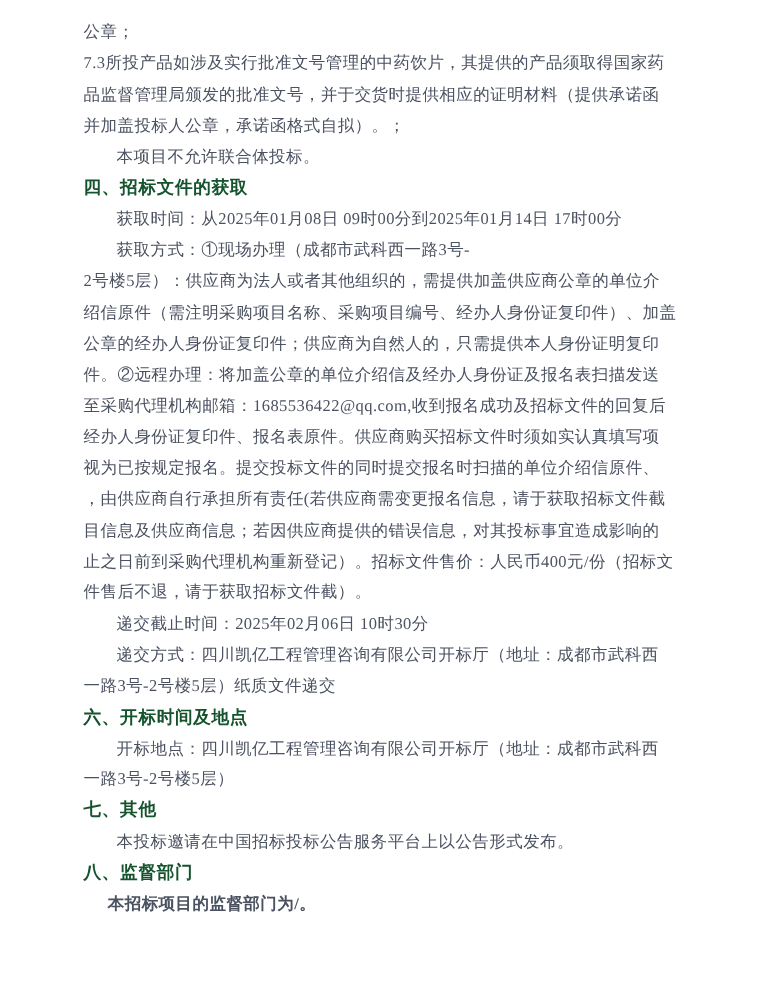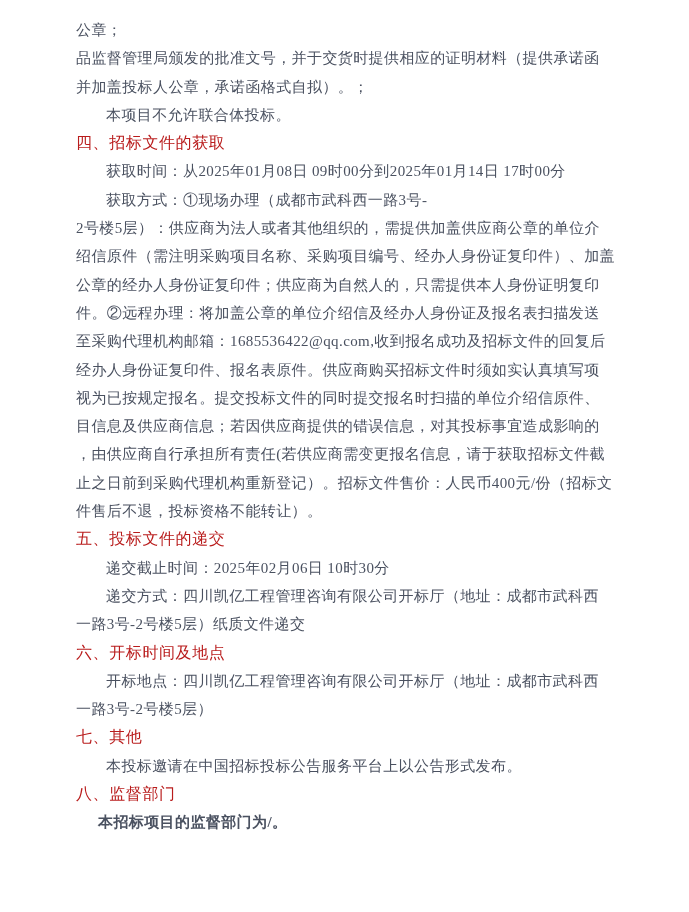--- a/index.html
+++ b/index.html
@@ -23,65 +23,65 @@
     color: #4a5160;
   }
   .line {
     height: 28.3px;
     line-height: 28.3px;
     letter-spacing: 0.4px;
     white-space: nowrap;
   }
   .heading {
     font-family: "Liberation Sans", sans-serif;
-    font-weight: normal;
+    font-weight: bold;
     font-size: 16px;
-    color: #b91c1c;
+    color: #14532d;
     letter-spacing: 0.6px;
   }
   .indent {
     padding-left: 30px;
   }
   .indent-sm {
     padding-left: 22px;
     font-weight: bold;
   }
   .italic {
   }
 </style>
 </head>
 <body>
 
 <div class="page">
   <div class="content">
 
     <div class="line">公章；</div>
+    <div class="line">7.3所投产品如涉及实行批准文号管理的中药饮片，其提供的产品须取得国家药</div>
     <div class="line">品监督管理局颁发的批准文号，并于交货时提供相应的证明材料（提供承诺函</div>
     <div class="line">并加盖投标人公章，承诺函格式自拟）。；</div>
 
     <div class="line indent">
       <span>本项目</span><span class="italic">不允许</span><span>联合体投标。</span>
     </div>
 
     <div class="line heading">四、招标文件的获取</div>
     <div class="line indent">获取时间：从2025年01月08日  09时00分到2025年01月14日  17时00分</div>
     <div class="line indent">获取方式：①现场办理（成都市武科西一路3号-</div>
     <div class="line">2号楼5层）：供应商为法人或者其他组织的，需提供加盖供应商公章的单位介</div>
     <div class="line">绍信原件（需注明采购项目名称、采购项目编号、经办人身份证复印件）、加盖</div>
     <div class="line">公章的经办人身份证复印件；供应商为自然人的，只需提供本人身份证明复印</div>
     <div class="line">件。②远程办理：将加盖公章的单位介绍信及经办人身份证及报名表扫描发送</div>
     <div class="line">至采购代理机构邮箱：1685536422@qq.com,收到报名成功及招标文件的回复后</div>
     <div class="line">经办人身份证复印件、报名表原件。供应商购买招标文件时须如实认真填写项</div>
     <div class="line">视为已按规定报名。提交投标文件的同时提交报名时扫描的单位介绍信原件、</div>
+    <div class="line">，由供应商自行承担所有责任(若供应商需变更报名信息，请于获取招标文件截</div>
     <div class="line">目信息及供应商信息；若因供应商提供的错误信息，对其投标事宜造成影响的</div>
-    <div class="line">，由供应商自行承担所有责任(若供应商需变更报名信息，请于获取招标文件截</div>
     <div class="line">止之日前到采购代理机构重新登记）。招标文件售价：人民币400元/份（招标文</div>
-    <div class="line">件售后不退，投标资格不能转让）。</div>
+    <div class="line">件售后不退，请于获取招标文件截）。</div>
 
-    <div class="line heading">五、投标文件的递交</div>
     <div class="line indent">递交截止时间：2025年02月06日  10时30分</div>
     <div class="line indent">递交方式：四川凯亿工程管理咨询有限公司开标厅（地址：成都市武科西</div>
     <div class="line">一路3号-2号楼5层）纸质文件递交</div>
 
     <div class="line heading">六、开标时间及地点</div>
     <div class="line indent">开标地点：四川凯亿工程管理咨询有限公司开标厅（地址：成都市武科西</div>
     <div class="line">一路3号-2号楼5层）</div>
 
     <div class="line heading">七、其他</div>
     <div class="line indent">本投标邀请在中国招标投标公告服务平台上以公告形式发布。</div>

